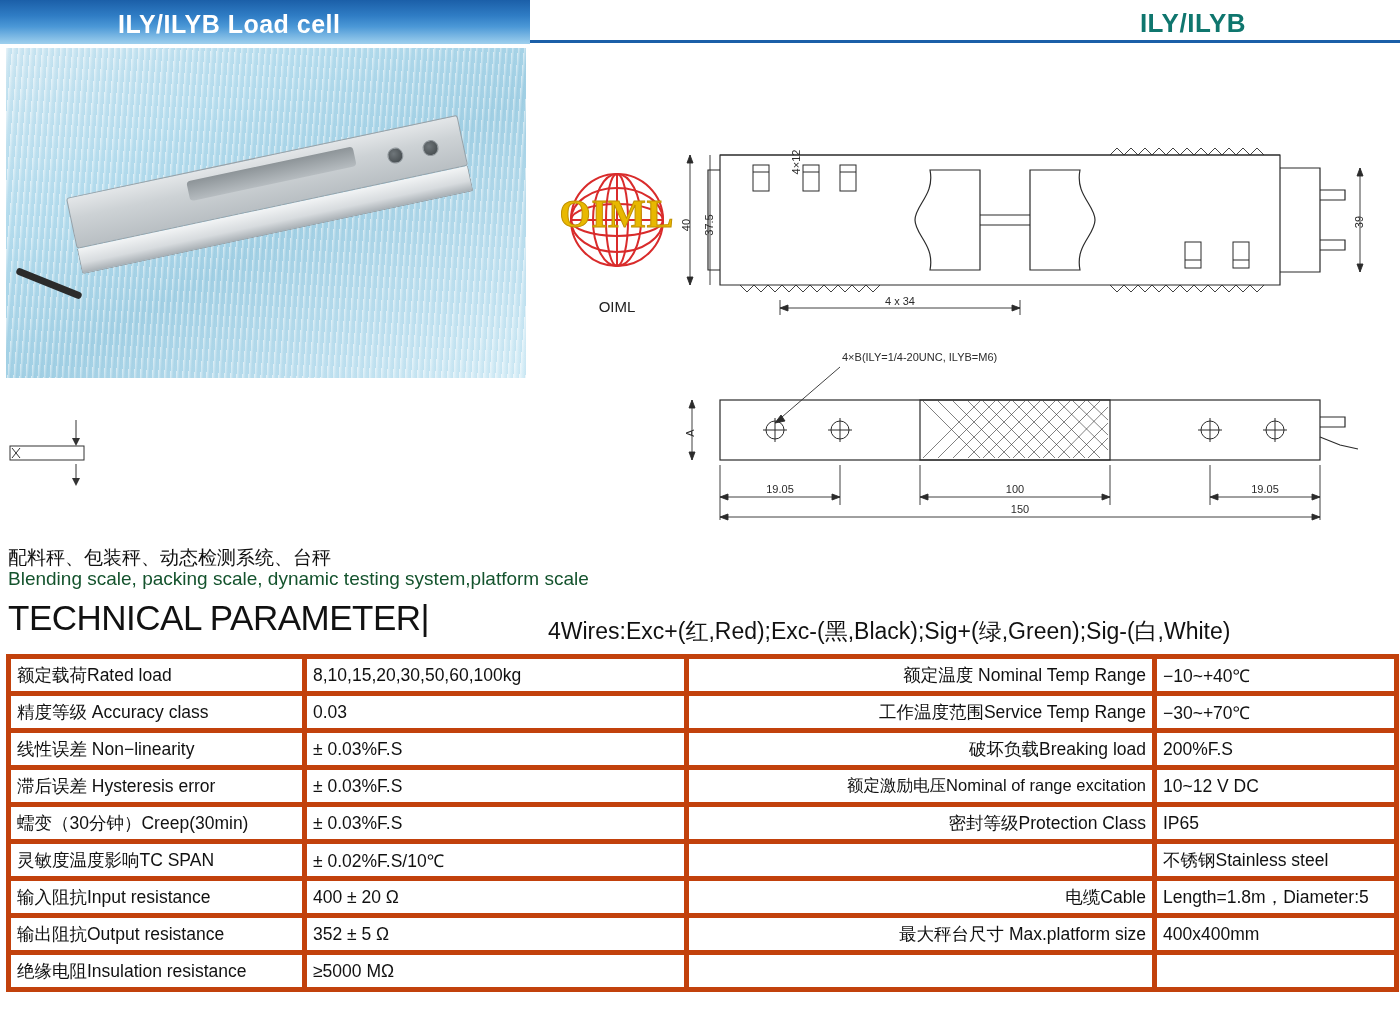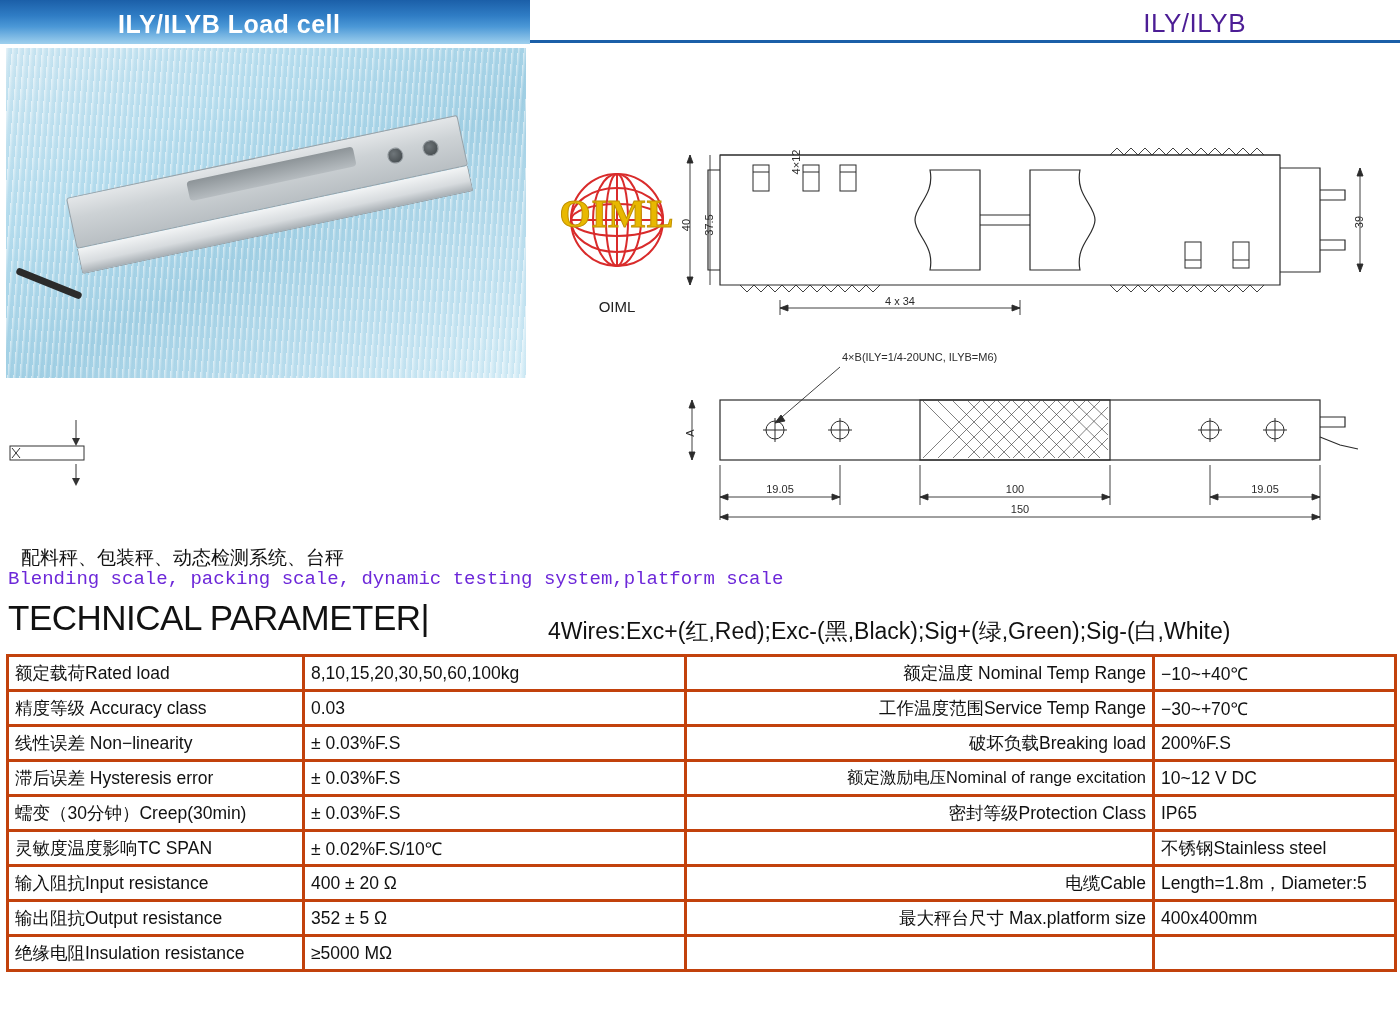--- a/index.html
+++ b/index.html
@@ -28,21 +28,21 @@
     letter-spacing: .5px;
     white-space: nowrap;
   }
   .header-rule {
     position: absolute; left: 530px; top: 40px;
     width: 870px; height: 3px;
     background: #1b5fa8;
   }
   .header-right {
     position: absolute; right: 6px; top: 8px;
-    font-size: 26px; font-weight: normal; color: #4c1d95;
+    font-size: 26px; font-weight: bold; color: #0f766e;
     letter-spacing: .5px;
   }
 
   
   .photo {
     position: absolute; left: 6px; top: 48px;
     width: 520px; height: 330px;
     background:
       repeating-linear-gradient(95deg, rgba(255,255,255,.55) 0px, rgba(255,255,255,0) 3px, rgba(170,215,235,.35) 6px),
       linear-gradient(150deg,#cfe7f2 0%, #b5dced 28%, #9ecde2 55%, #bfe0ef 80%, #d8eef7 100%);
@@ -110,26 +110,26 @@
 
   
   .side-sketch { position: absolute; left: 6px; top: 418px; width: 110px; height: 70px; }
 
   
   .drawing-top { position: absolute; left: 680px; top: 110px; width: 715px; height: 235px; }
   .drawing-bottom { position: absolute; left: 680px; top: 345px; width: 715px; height: 215px; }
 
   
   .app-cn {
-    position: absolute; left: 21px; top: 545px;
+    position: absolute; left: 8px; top: 545px;
     font-size: 19px; color: #111;
   }
   .app-en {
     position: absolute; left: 8px; top: 568px;
-    font-size: 19px; color: #6d28d9; font-family: Liberation Mono, monospace;
+    font-size: 19px; color: #14532d;
   }
 
   
   .tech-title {
     position: absolute; left: 8px; top: 598px;
     font-size: 35px; color: #111;
     font-family: "Liberation Sans", sans-serif;
     letter-spacing: -0.5px;
   }
   .tech-wires {
@@ -140,21 +140,21 @@
   
   .tbl {
     position: absolute; left: 6px; top: 654px;
     width: 1388px;
     border-collapse: collapse;
     table-layout: fixed;
     font-size: 17.5px;
     color: #111;
   }
   .tbl td {
-    border: 3px solid #c2410c;
+    border: 5px solid #c2410c;
     height: 31px;
     padding: 4px 6px;
     vertical-align: middle;
     white-space: nowrap;
     overflow: hidden;
   }
   .c-label-l { width: 296px; }
   .c-val-l   { width: 382px; }
   .c-label-r { width: 468px; text-align: right; }
   .c-val-r   { width: 242px; }

